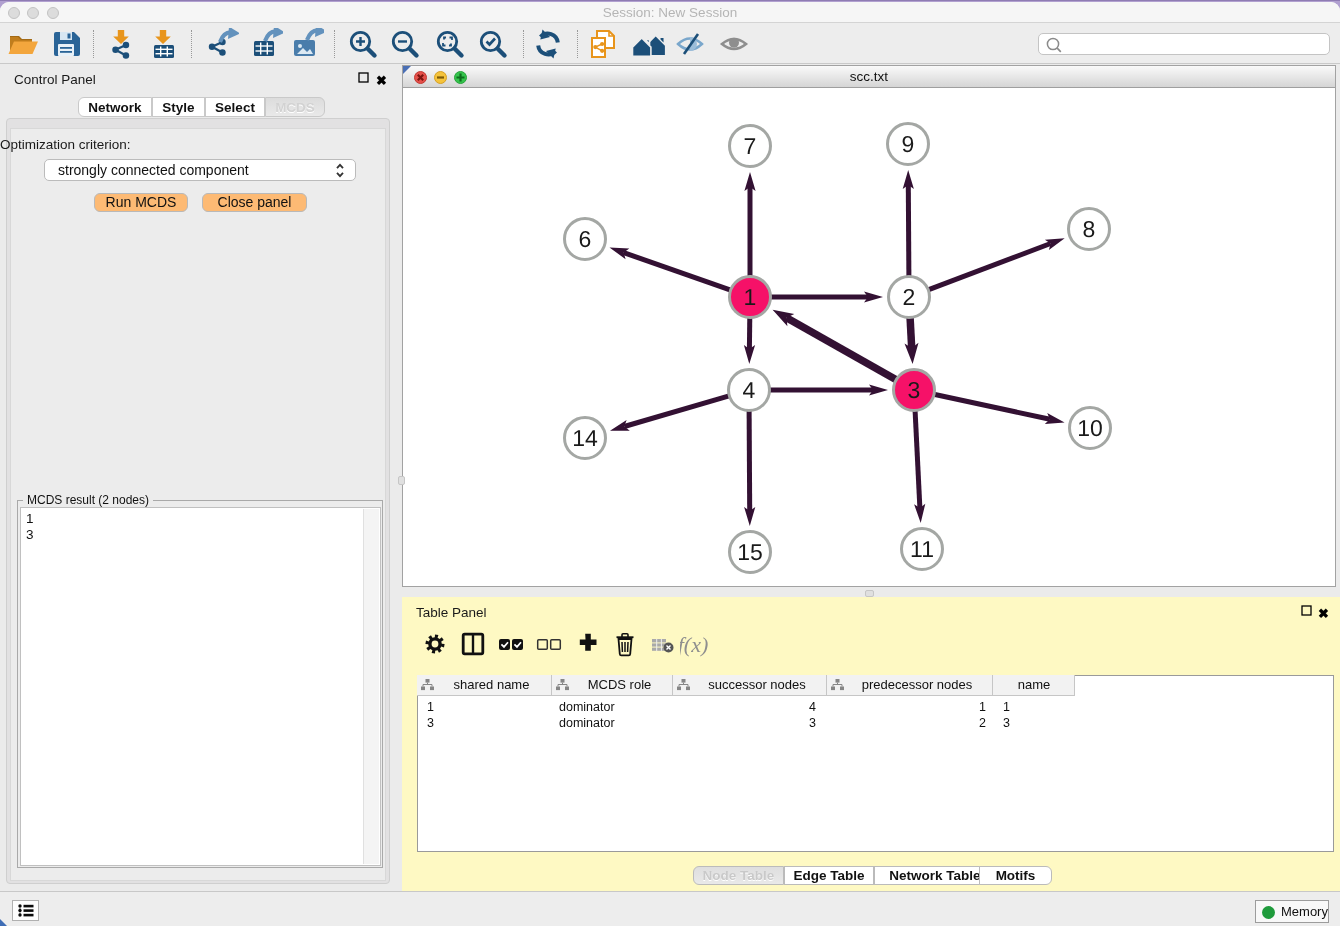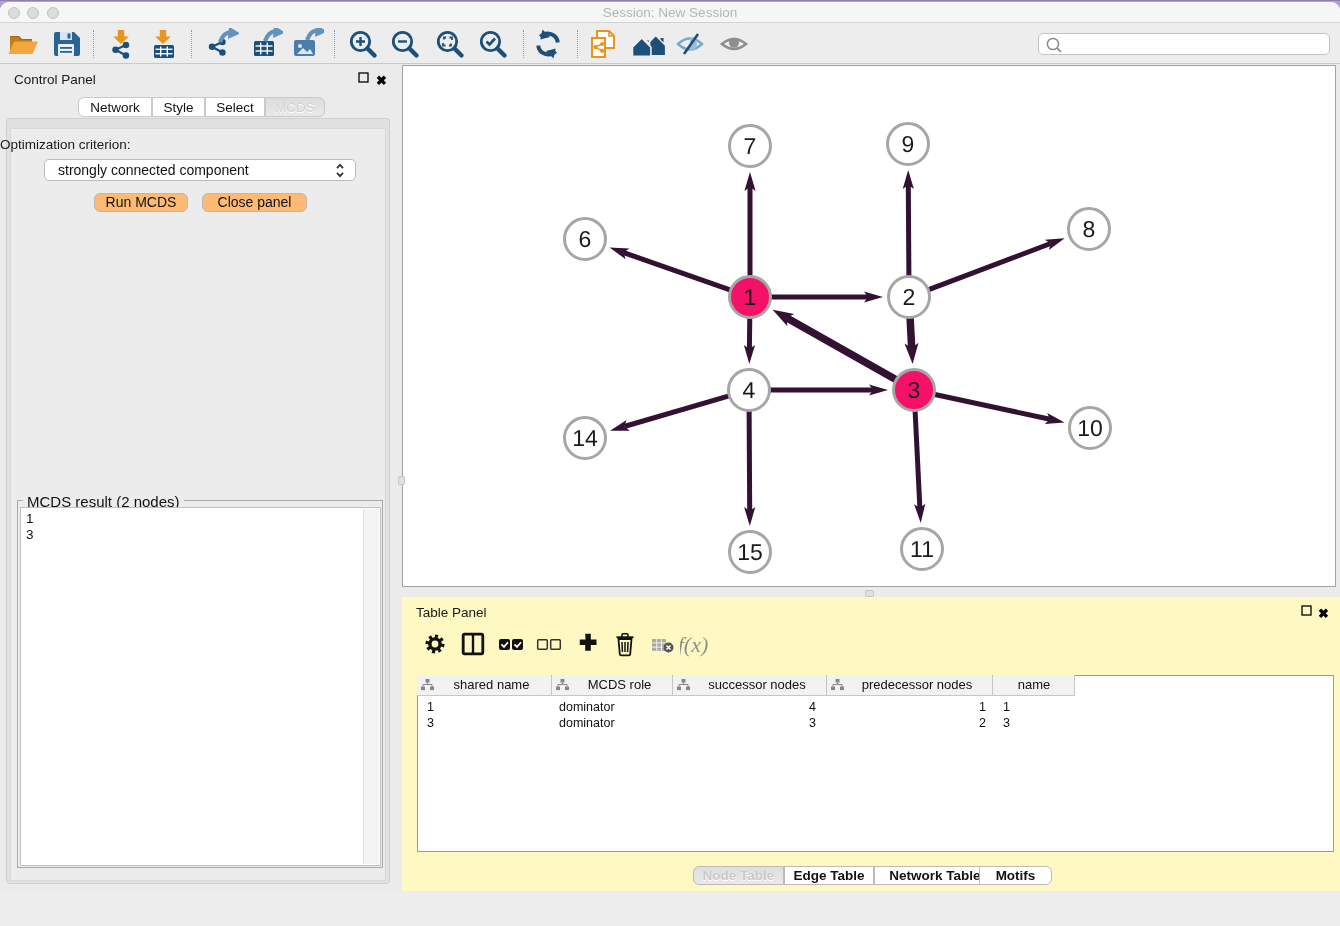--- a/index.html
+++ b/index.html
@@ -11,28 +11,28 @@
 #toolbar{position:absolute;left:0;top:21px;width:1340px;height:41px;background:#ededed;border-bottom:1px solid #c9c9c9}
 .tsep{position:absolute;top:7px;height:28px;width:1px;border-left:1px dotted #999}
 .ticon{position:absolute;top:3px}
 #searchbox{position:absolute;left:1038px;top:10px;width:292px;height:22px;background:#fff;border:1px solid #c4c4c4;border-radius:5px}
 #main{position:absolute;left:0;top:62px;width:1340px;height:827px;background:#ebebeb}
 
 #cpanel{position:absolute;left:0;top:0;width:396px;height:827px;background:#ebebeb}
 #cptitle{position:absolute;left:14px;top:8px;font-size:13.5px;color:#1a1a1a}
 .pbtn{position:absolute;top:9px;font-size:13px;color:#000}
 .tabs{position:absolute;top:33px;height:20px}
-.tab{position:absolute;top:0;height:20px;background:#fff;border:1px solid #c9c9c9;text-align:center;font-size:13.5px;font-weight:normal;color:#111;line-height:19px}
+.tab{position:absolute;top:0;height:20px;background:#fff;border:1px solid #c9c9c9;text-align:center;font-size:13.5px;font-weight:bold;color:#111;line-height:19px}
 #cpcontent{position:absolute;left:6px;top:54px;width:384px;height:766px;background:#e2e1e2;border:1px solid #cfcfcf;border-radius:4px}
 #mcdspanel{position:absolute;left:3px;top:9px;width:376px;height:753px;background:#ececec;border:1px solid #d8d8d8}
 #optlabel{position:absolute;left:0;top:73px;width:396px;text-align:left;font-size:13.5px;color:#1a1a1a}
 #combo{position:absolute;left:44px;top:95px;width:312px;height:22px;background:#fff;border:1px solid #bbb;border-radius:5px;font-size:14px;color:#111;line-height:20px;padding-left:13px}
 .btn{position:absolute;top:129px;height:19px;background:#fdba74;border:1px solid #b9b9b9;border-radius:6px;font-size:14px;color:#111;text-align:center;line-height:17px}
 #fieldset{position:absolute;left:17px;top:436px;width:366px;height:368px;border:1px solid #a9a9a9}
-#legend{position:absolute;left:5px;top:-8px;background:#ececec;padding:0 4px;font-size:15px;color:#111}
+#legend{position:absolute;left:5px;top:-8px;background:#ececec;padding:0 4px;font-size:12px;color:#111}
 #mcdstext{position:absolute;left:2px;top:6px;width:361px;height:359px;background:#fff;border:1px solid #c0c0c0;font-size:13.5px;color:#111;line-height:16px;padding:3px 0 0 5px}
 #mcdsscroll{position:absolute;right:1px;top:1px;width:16px;height:355px;background:#f4f4f4;border-left:1px solid #e0e0e0}
 
 #netframe{position:absolute;left:402px;top:1px;width:934px;height:522px;background:#fff;border:1px solid #a2a2a2}
 #nettitle{position:absolute;left:0;top:0;width:932px;height:22px;background:linear-gradient(#fafafa,#d5d5d5);border-bottom:1px solid #9f9f9f}
 #netname{position:absolute;left:0;top:3px;width:932px;text-align:center;font-size:13.5px;color:#111}
 .mtl{position:absolute;top:5px;width:13px;height:13px;border-radius:50%}
 #graph{position:absolute;left:0;top:21px}
 #graph text{text-rendering:geometricPrecision}
 
@@ -207,20 +207,41 @@
             </svg>
       </div>
       <div class="btn" style="left:94px;width:94px">Run MCDS</div>
       <div class="btn" style="left:202px;width:105px">Close panel</div>
       <div id="fieldset">
         <div id="legend">MCDS result (2 nodes)</div>
         <div id="mcdstext">1<br>3<div id="mcdsscroll"></div></div>
       </div>
     </div>
     <div id="netframe">
+      <div id="nettitle">
+        <div class="mtl" style="left:11px;background:#e5504a;border:1px solid #c13a34">
+              <svg width="11" height="11" viewBox="0 0 11 11" style="position:absolute;left:0;top:0">
+                <path d="M2.8 2.8 L8.2 8.2 M8.2 2.8 L2.8 8.2" stroke="#7c1410" stroke-width="2.2"></path>
+              </svg>
+            </div>
+        <div class="mtl" style="left:31px;background:#f5c33b;border:1px solid #d5a025">
+              <svg width="11" height="11" viewBox="0 0 11 11" style="position:absolute;left:0;top:0">
+                <path d="M2 5.5 H9" stroke="#7c5a08" stroke-width="2.2"></path>
+              </svg>
+            </div>
+        <div class="mtl" style="left:51px;background:#35c44c;border:1px solid #27a23b">
+              <svg width="11" height="11" viewBox="0 0 11 11" style="position:absolute;left:0;top:0">
+                <path d="M5.5 1.5 V9.5 M1.5 5.5 H9.5" stroke="#0d6e1d" stroke-width="2.2"></path>
+              </svg>
+            </div>
+        <div id="netname">scc.txt</div>
+            <svg width="8" height="8" viewBox="0 0 8 8" style="position:absolute;left:0;top:0">
+              <path d="M0 0 H8 L0 8 Z" fill="#4a6fb5"></path>
+            </svg>
+      </div>
       <svg id="graph" width="932" height="500" viewBox="0 0 932 500">
 <line x1="347.0" y1="191.0" x2="347.0" y2="100.0" stroke="#331133" stroke-width="5.0"></line>
 <polygon points="347.0,85.0 352.6,104.0 347.0,100.0 341.4,104.0" fill="#331133"></polygon>
 <line x1="329.1" y1="203.7" x2="220.7" y2="165.6" stroke="#331133" stroke-width="5.0"></line>
 <polygon points="206.5,160.6 226.3,161.6 220.7,165.6 222.6,172.2" fill="#331133"></polygon>
 <line x1="366.0" y1="210.0" x2="465.0" y2="210.0" stroke="#331133" stroke-width="5.0"></line>
 <polygon points="480.0,210.0 461.0,215.6 465.0,210.0 461.0,204.4" fill="#331133"></polygon>
 <line x1="346.8" y1="229.0" x2="346.4" y2="262.0" stroke="#331133" stroke-width="5.0"></line>
 <polygon points="346.3,277.0 340.9,257.9 346.4,262.0 352.1,258.1" fill="#331133"></polygon>
 <line x1="505.9" y1="191.0" x2="505.3" y2="98.0" stroke="#331133" stroke-width="5.0"></line>
@@ -384,14 +405,31 @@
 <div class="td" style="left:271px;top:118px;width:143px;text-align:right">3</div>
 <div class="td" style="left:425px;top:118px;width:159px;text-align:right">2</div>
 <div class="td" style="left:601px;top:118px">3</div>
 
       <div class="btab" style="left:291px;width:91px;background:linear-gradient(#dedede,#e9e9e9);color:#c9c9c9;text-shadow:0 1px 0 #fff;border-radius:6px 0 0 6px">Node Table</div>
       <div class="btab" style="left:382px;width:90px">Edge Table</div>
       <div class="btab" style="left:472px;width:122px">Network Table</div>
       <div class="btab" style="left:577px;width:73px;border-radius:0 6px 6px 0">Motifs</div>
     </div>
   </div>
+  <div id="statusbar">
+    <div id="listbtn"><svg width="25" height="19" viewBox="0 0 25 19">
+            <g fill="#0a0a0a">
+              <circle cx="7" cy="5" r="1.7"></circle>
+              <circle cx="7" cy="9.5" r="1.7"></circle>
+              <circle cx="7" cy="14" r="1.7"></circle>
+              <rect x="10.5" y="3.8" width="10" height="2.6"></rect>
+              <rect x="10.5" y="8.3" width="10" height="2.6"></rect>
+              <rect x="10.5" y="12.8" width="10" height="2.6"></rect>
+            </g>
+            <path d="M7 5 V14" stroke="#0a0a0a" stroke-width="0.8" stroke-dasharray="1 1.2"></path>
+          </svg></div>
+    <svg width="8" height="8" viewBox="0 0 8 8" style="position:absolute;left:0;top:27px">
+          <path d="M0 0 L8 8 L0 8 Z" fill="#3f6db5"></path>
+        </svg>
+        <div id="membtn"><div id="memdot"></div>Memory</div>
+  </div>
 </div>
 </div>
 
 </body></html>

